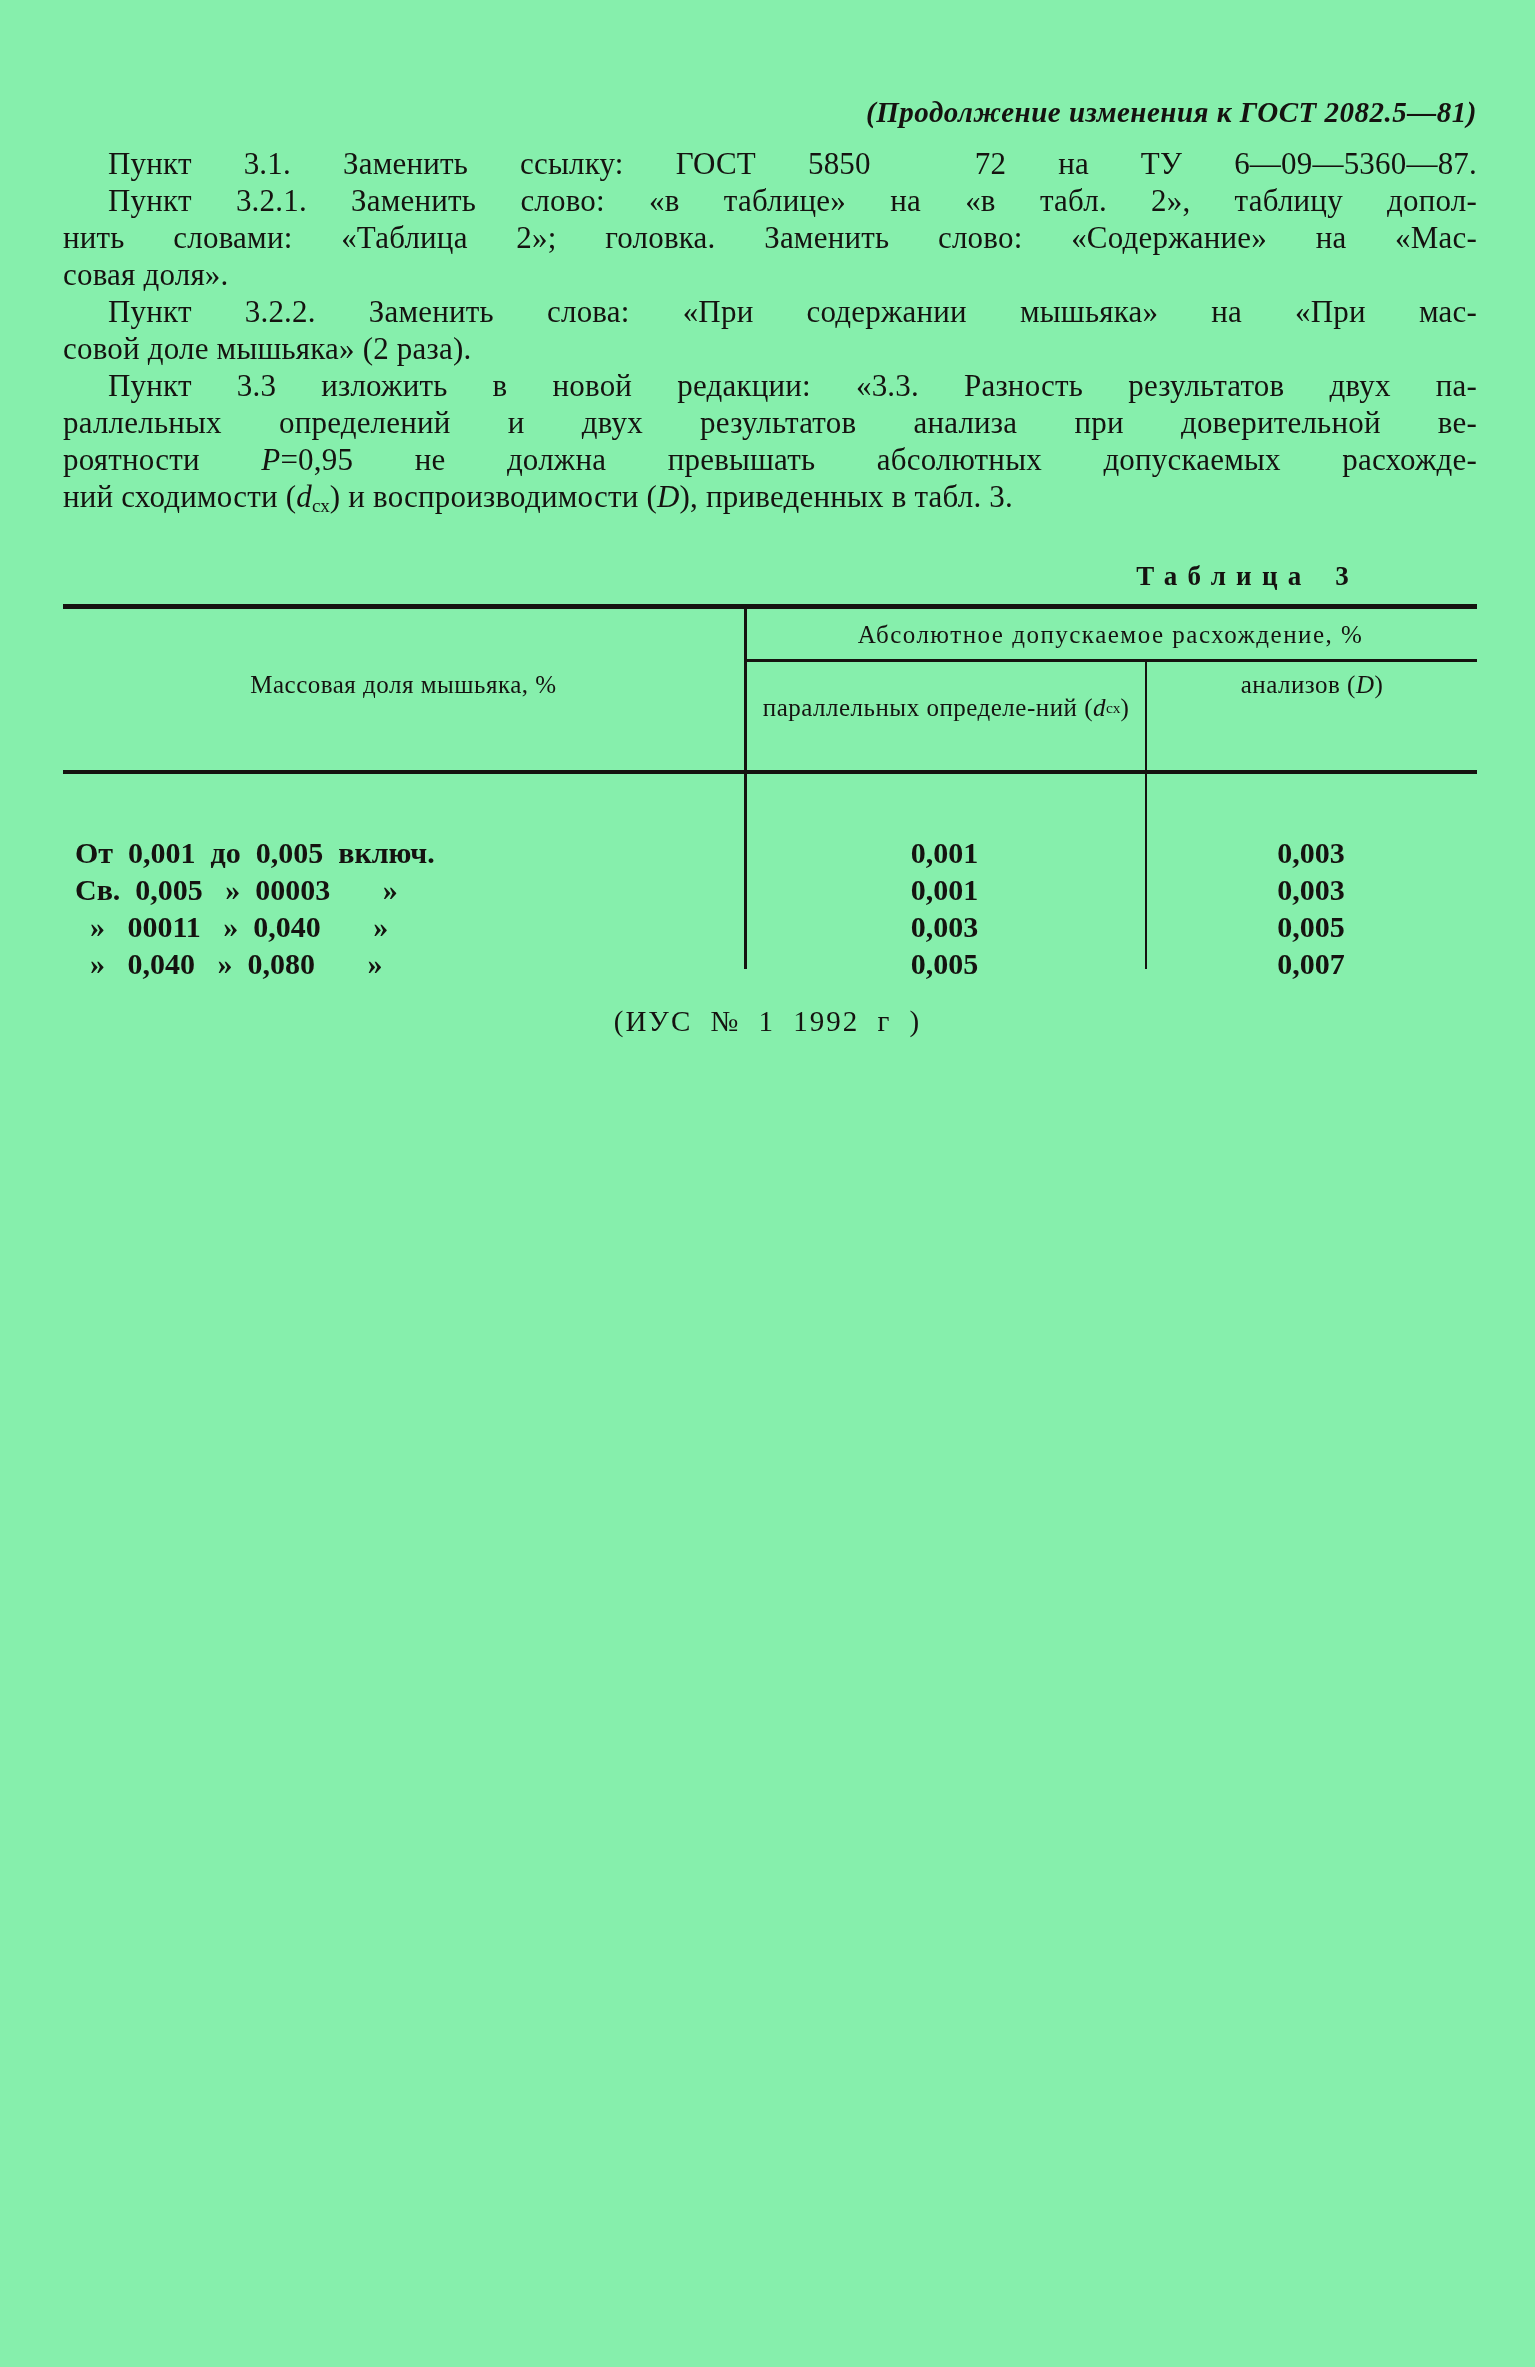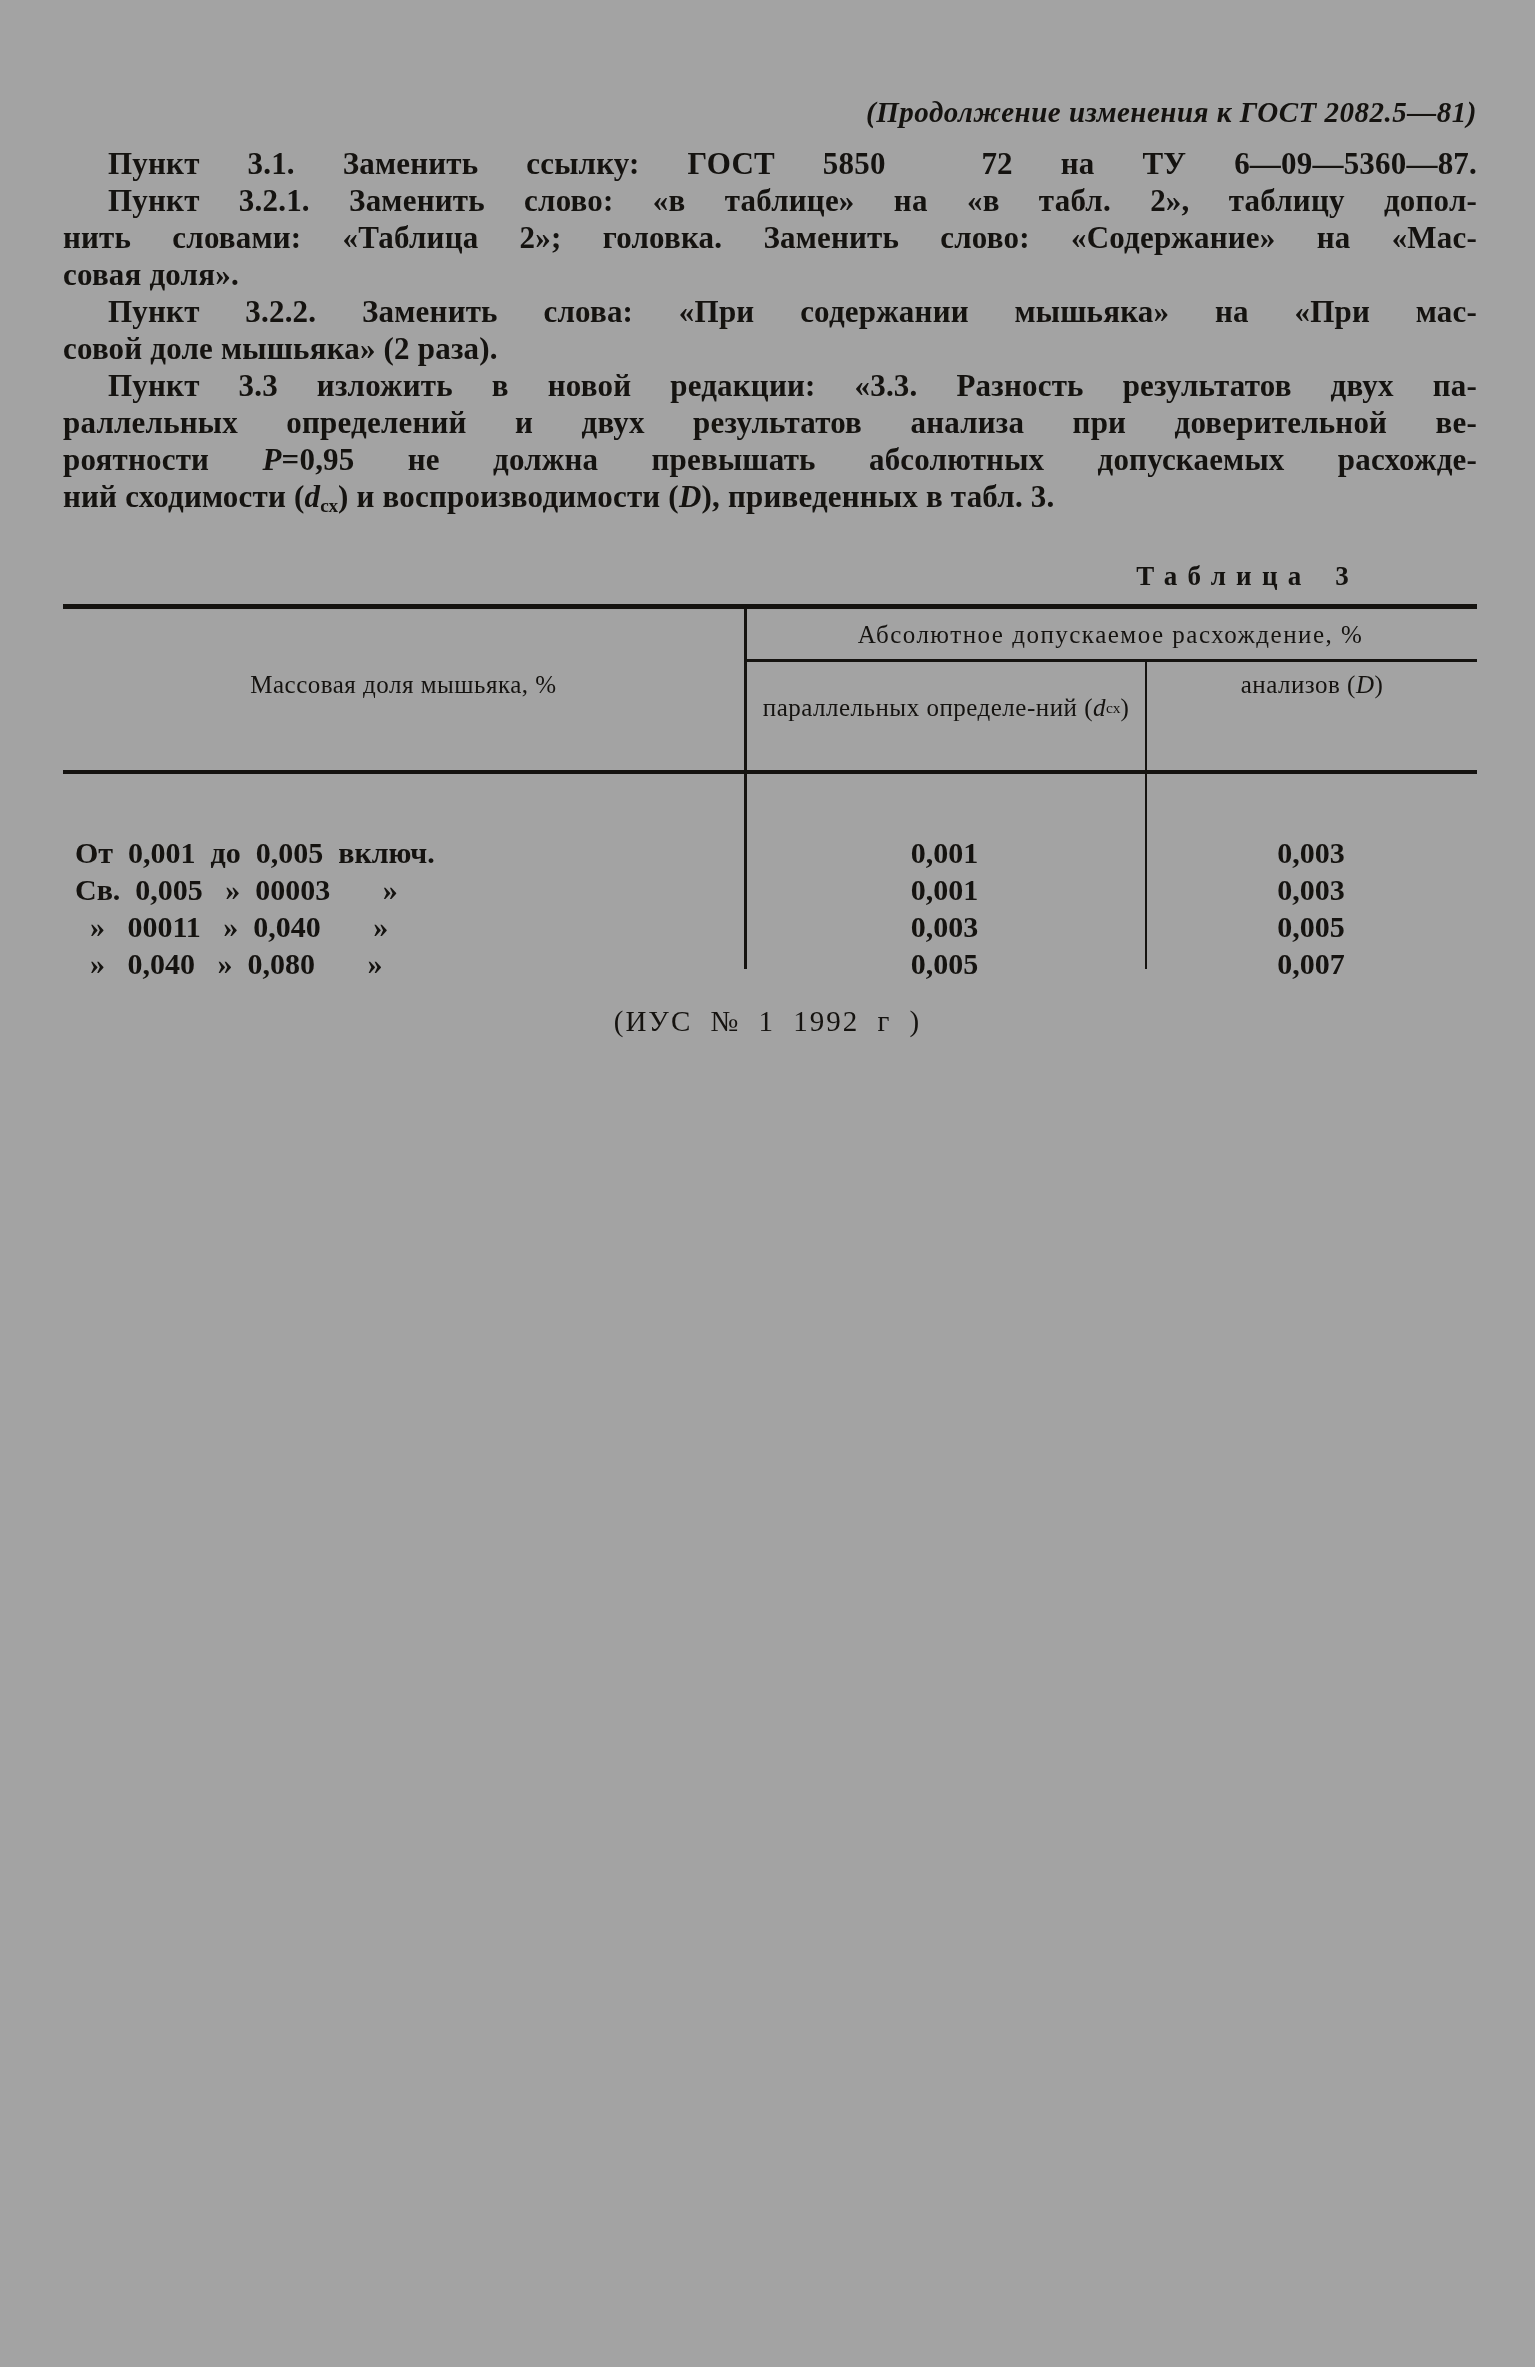--- a/index.html
+++ b/index.html
@@ -1,39 +1,39 @@
 <!DOCTYPE html>
 <html lang="ru"><head>
 <meta charset="utf-8">
 <style>
   * { margin:0; padding:0; box-sizing:border-box; }
   html,body { background:#ffffff; }
   .page {
     position:relative;
     width:1535px; height:2367px;
-    background:#a3a3a3;
+    background:#86efac;
     color:#151310;
     font-family:"Liberation Serif","DejaVu Serif",serif;
     overflow:hidden;
   }
   
   .hdr-note {
     margin:96px 58px 0 63px;
     text-align:right;
     font-style:italic;
     font-weight:700;
     font-size:29px;
     line-height:33px;
     letter-spacing:0.5px;
   }
   
   .body-text {
     margin:16px 58px 0 63px;
     font-size:31px;
-    font-weight:700;
+    font-weight:400;
     letter-spacing:0.2px;
   }
   .tline { height:37px; line-height:37px; text-align:left; white-space:normal; }
   .tline.jst { text-align:justify; text-align-last:justify; }
   .tline.ind { padding-left:45px; }
   .i { font-style:italic; }
   .sub { font-size:0.62em; vertical-align:-0.28em; letter-spacing:0; }
   
   .tbl-caption {
     margin:46px 58px 0 63px;

